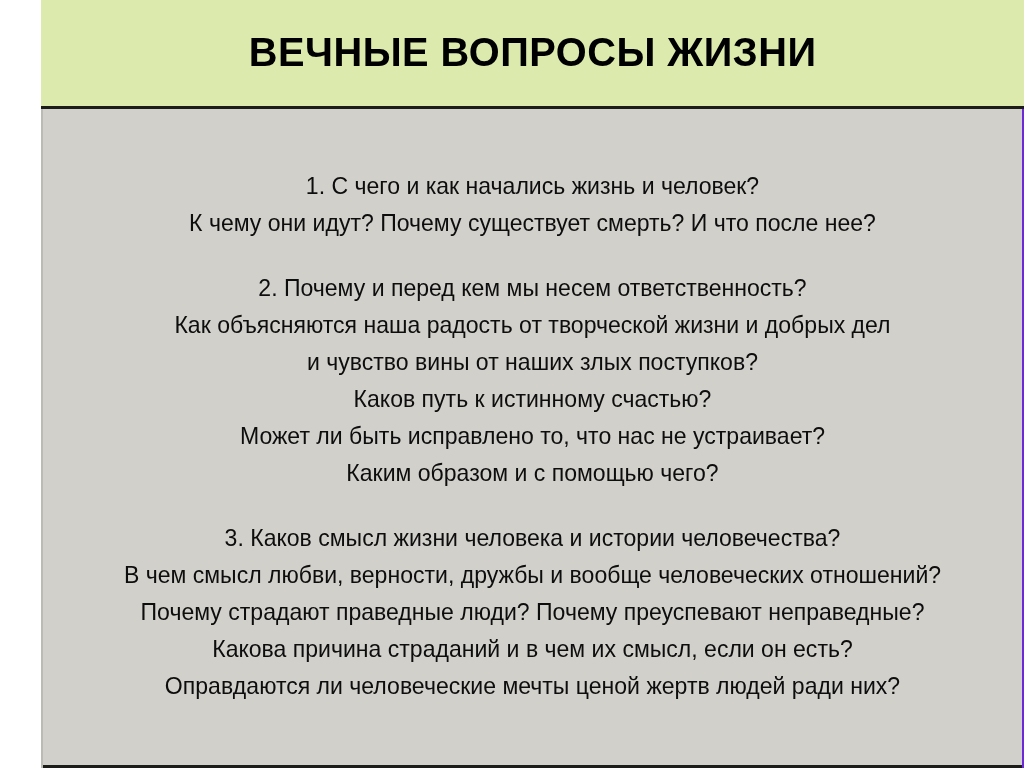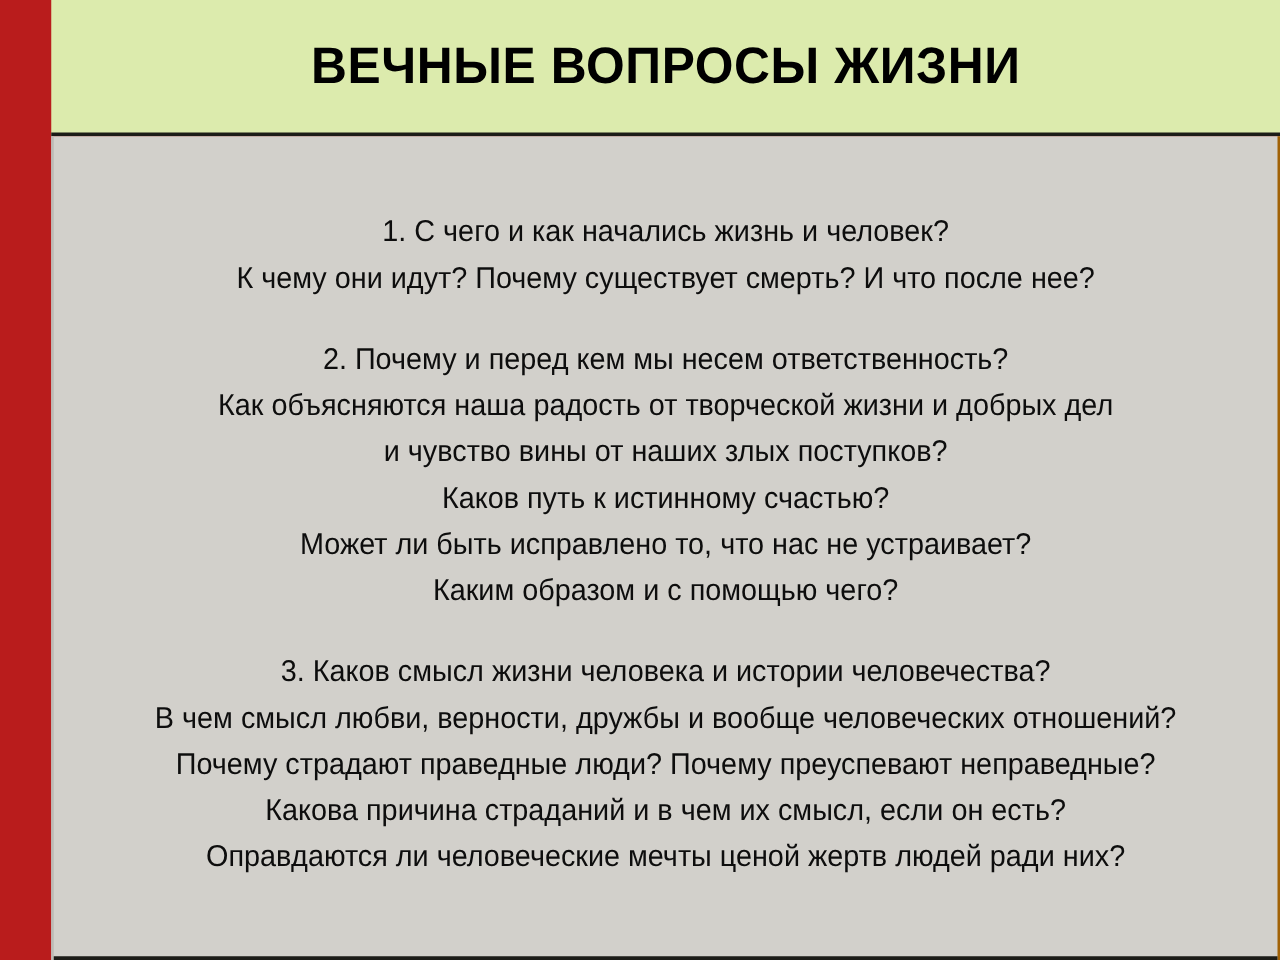--- a/index.html
+++ b/index.html
@@ -13,21 +13,21 @@
     overflow: hidden;
     background: #d2d0cb;
     font-family: "Liberation Sans", sans-serif;
   }
 
   .slide {
     position: relative;
     width: 1024px;
     height: 768px;
     box-sizing: border-box;
-    background: #b91c1c;
+    background: #ffffff;
     display: flex;
     flex-direction: column;
     padding-left: 41px;
   }
 
   
   .title-band {
     position: relative;
     height: 109px;
     flex: 0 0 109px;
@@ -61,21 +61,21 @@
     background: #1c1c18;
   }
 
   
   .body-area {
     position: relative;
     flex: 1 1 auto;
     background: #d2d0cb;
     box-sizing: border-box;
     border-left: 2px solid #bcbab5;
-    border-right: 2px solid #a16207;
+    border-right: 2px solid #6d28d9;
     padding: 58px 6px 0 6px;
     text-align: center;
   }
 
   .edge-bottom {
     position: absolute;
     left: 0;
     right: 0;
     bottom: 0;
     height: 3px;

